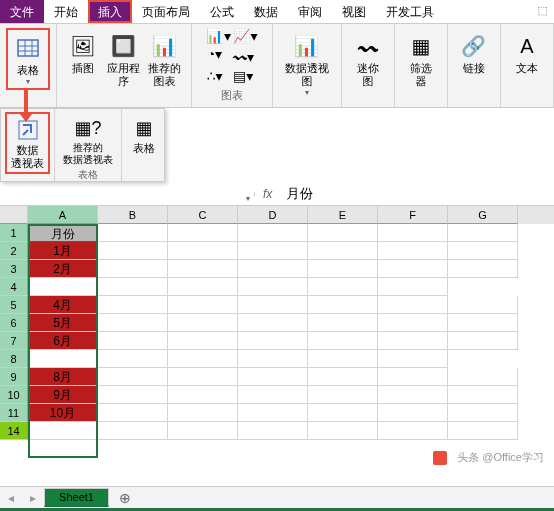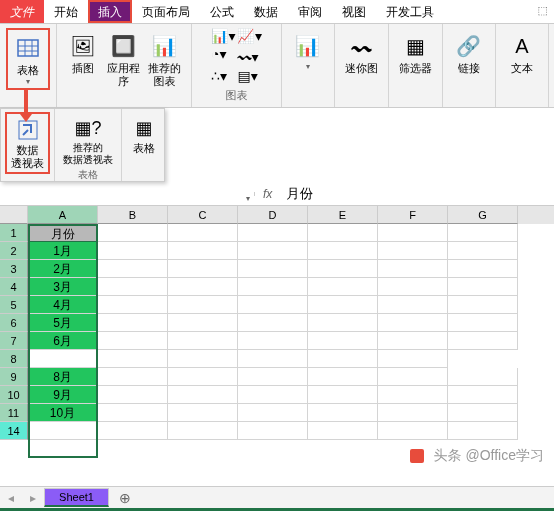--- a/index.html
+++ b/index.html
@@ -1,20 +1,20 @@
 <!DOCTYPE html>
 <html><head>
 <meta charset="utf-8">
 <style>
 * { box-sizing: border-box; margin: 0; padding: 0; font-family: "Microsoft YaHei", sans-serif; }
 body { width: 554px; height: 511px; overflow: hidden; background: #fff; font-size: 12px; }
 
 .tabs { display: flex; background: #fff; border-bottom: 1px solid #ccc; height: 24px; position: relative; }
 .tab { padding: 4px 10px; cursor: pointer; }
-.tab.file { background: #ef4444; color: #fff; font-style: italic; }
+.tab.file { background: #701a75; color: #fff; }
 .tab.active { background: #701a75; color: #fff; }
 .tab.highlight { border: 2px solid #e74c3c; padding: 2px 8px; }
 .collapse-icon { position: absolute; right: 6px; top: 4px; font-size: 11px; color: #666; }
 
 .ribbon { display: flex; background: #f3f3f3; border-bottom: 1px solid #ccc; height: 84px; }
 .ribbon-group { border-right: 1px solid #d4d4d4; padding: 4px 6px; display: flex; flex-direction: column; align-items: center; position: relative; }
 .ribbon-group-label { font-size: 11px; color: #666; text-align: center; margin-top: auto; }
 .ribbon-btn { display: flex; flex-direction: column; align-items: center; padding: 2px 4px; cursor: pointer; }
 .ribbon-icon { width: 32px; height: 32px; display: flex; align-items: center; justify-content: center; font-size: 20px; }
 .ribbon-btn-label { font-size: 11px; text-align: center; line-height: 1.2; }
@@ -37,36 +37,36 @@
 .formula-input { flex: 1; padding: 2px 6px; border: none; }
 
 .grid-area { position: relative; height: 280px; overflow: hidden; }
 .col-headers { display: flex; background: #e6e6e6; height: 18px; }
 .row-header-spacer { width: 28px; border-right: 1px solid #ccc; border-bottom: 1px solid #999; background: #e6e6e6; }
 .col-header { width: 70px; border-right: 1px solid #ccc; border-bottom: 1px solid #999; text-align: center; font-size: 11px; line-height: 18px; }
 .col-header.selected { background: #9fd5b7; }
 
 .grid-rows { }
 .grid-row { display: flex; height: 18px; }
-.row-header { width: 28px; border-right: 1px solid #999; border-bottom: 1px solid #ccc; background: #5eead4; text-align: center; font-size: 11px; line-height: 18px; }
+.row-header { width: 28px; border-right: 1px solid #999; border-bottom: 1px solid #ccc; background: #84cc16; text-align: center; font-size: 11px; line-height: 18px; }
 .row-header.selected { background: #9fd5b7; }
 .cell { width: 70px; border-right: 1px solid #d4d4d4; border-bottom: 1px solid #d4d4d4; padding: 0 4px; font-size: 12px; line-height: 18px; text-align: center; }
-.cell.selected { background: #22c55e; }
+.cell.selected { background: #b91c1c; }
 .cell.header-cell { background: #b8b8b8; border: 1px solid #217346; }
 
 .selection-border { position: absolute; border: 2px solid #217346; pointer-events: none; }
 
 .sheet-tabs { display: flex; height: 22px; border-top: 1px solid #ccc; align-items: center; background: #f3f3f3; }
 .sheet-nav { padding: 0 8px; color: #999; }
-.sheet-tab { padding: 2px 14px; background: #8b5cf6; border: 1px solid #ccc; border-bottom: 2px solid #217346; font-size: 11px; }
+.sheet-tab { padding: 2px 14px; background: #15803d; border: 1px solid #ccc; border-bottom: 2px solid #217346; font-size: 11px; }
 .add-sheet { padding: 0 10px; color: #666; font-size: 14px; }
 
 .status-bar { display: flex; height: 22px; background: #217346; color: #fff; align-items: center; padding: 0 8px; font-size: 11px; }
 
-.watermark { position: absolute; right: 10px; bottom: 46px; color: #999; font-size: 14px; display: flex; align-items: center; gap: 10px; }
+.watermark { position: absolute; right: 10px; bottom: 46px; color: #999; font-size: 11px; display: flex; align-items: center; gap: 10px; }
 .watermark-icon { width: 14px; height: 14px; background: #e74c3c; border-radius: 2px; }
 </style>
 </head>
 <body>
 
 <div class="tabs">
   <div class="tab file">文件</div>
   <div class="tab">开始</div>
   <div class="tab active highlight">插入</div>
   <div class="tab">页面布局</div>
@@ -119,20 +119,21 @@
       <span>◔▾</span>
       <span>〰▾</span>
       <span>∴▾</span>
       <span>▤▾</span>
     </div>
     <div class="ribbon-group-label">图表</div>
   </div>
   <div class="ribbon-group">
     <div class="ribbon-btn">
       <div class="ribbon-icon">📊</div>
+      <div class="ribbon-btn-label">数据透视图</div>
       <span class="dropdown-arrow">▾</span>
     </div>
   </div>
   <div class="ribbon-group">
     <div class="ribbon-btn">
       <div class="ribbon-icon">〰</div>
       <div class="ribbon-btn-label">迷你图</div>
     </div>
   </div>
   <div class="ribbon-group">
@@ -232,21 +233,20 @@
     <div class="cell selected">2月</div>
     <div class="cell"></div>
         <div class="cell"></div>
         <div class="cell"></div>
         <div class="cell"></div>
         <div class="cell"></div>
         <div class="cell"></div>
       </div>
       <div class="grid-row">
         <div class="row-header selected">4</div>
-    <div class="cell selected">3月</div>
     <div class="cell"></div>
         <div class="cell"></div>
         <div class="cell"></div>
         <div class="cell"></div>
         <div class="cell"></div>
         <div class="cell"></div>
       </div>
       <div class="grid-row">
         <div class="row-header selected">5</div>
     <div class="cell selected">4月</div>

